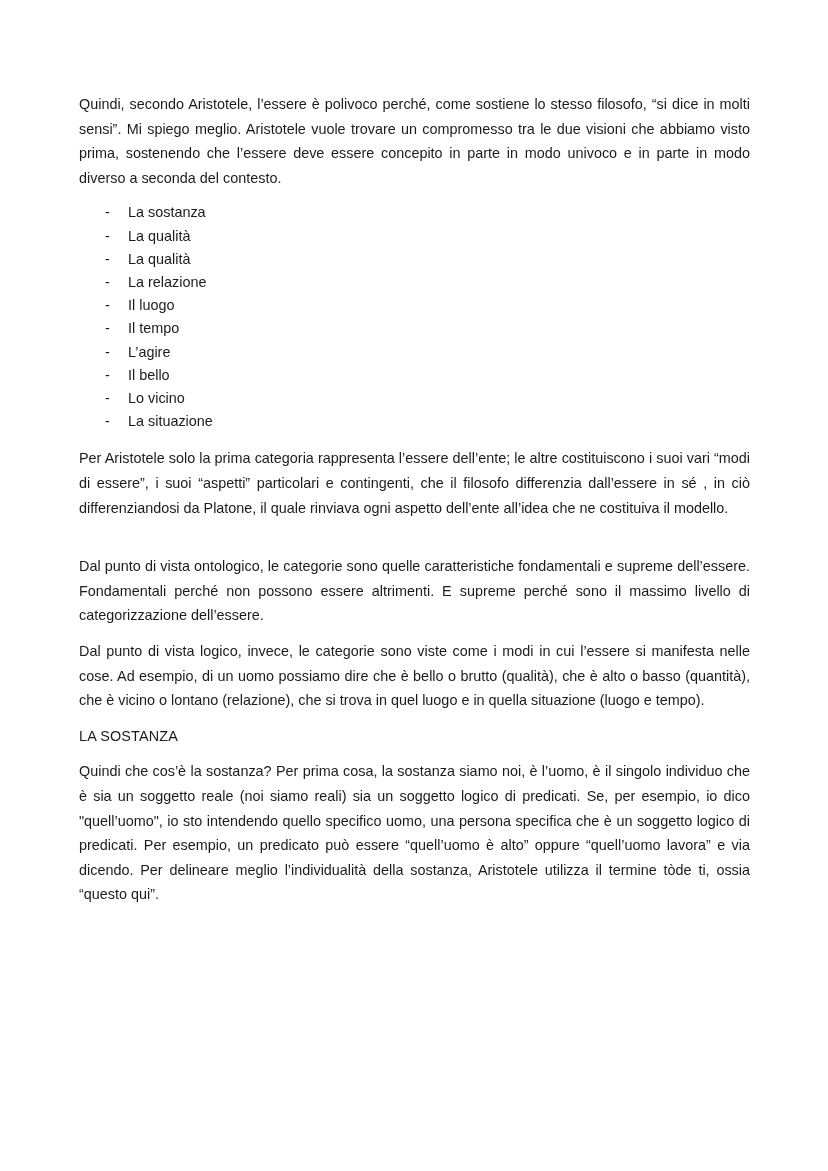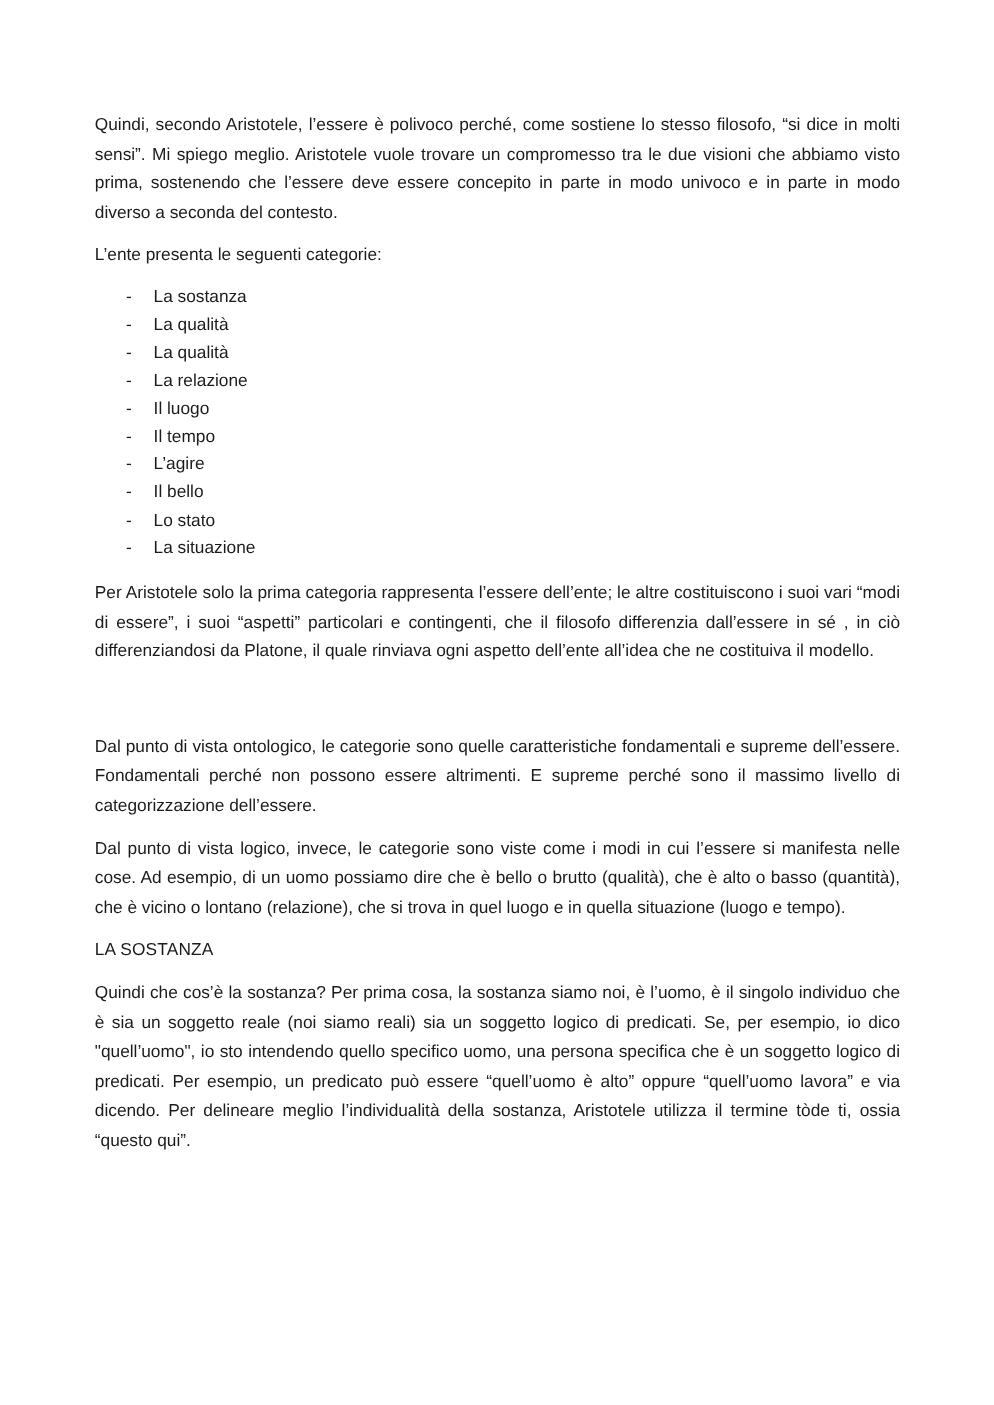--- a/index.html
+++ b/index.html
@@ -34,21 +34,21 @@
   }
 
   p.para {
     margin: 0 0 11px 0;
     text-align: justify;
     hyphens: none;
   }
 
   
   p.para.extra-gap-before {
-    margin-top: 55px;
+    margin-top: 34px;
   }
 
   .heading {
     margin: 0 0 11px 0;
     text-align: left;
     font-size: 14.4px;
     font-weight: normal;
     letter-spacing: 0.15px;
   }
 
@@ -79,21 +79,20 @@
   }
 </style>
 </head>
 <body>
 
 <div class="page">
   <div class="content">
 
     <p class="para">Quindi, secondo Aristotele, l’essere è polivoco perché, come sostiene lo stesso filosofo, “si dice in molti sensi”. Mi spiego meglio. Aristotele vuole trovare un compromesso tra le due visioni che abbiamo visto prima, sostenendo che l’essere deve essere concepito in parte in modo univoco e in parte in modo diverso a seconda del contesto.</p>
 
-    <p class="para">L’ente presenta le seguenti categorie:</p>
 
     <ul class="cat-list">
       <li>
         <span class="dash">-</span>
         <span class="item-text">La sostanza</span>
       </li>
       <li>
         <span class="dash">-</span>
         <span class="item-text">La qualità</span>
       </li>
@@ -116,21 +115,21 @@
       <li>
         <span class="dash">-</span>
         <span class="item-text">L’agire</span>
       </li>
       <li>
         <span class="dash">-</span>
         <span class="item-text">Il bello</span>
       </li>
       <li>
         <span class="dash">-</span>
-        <span class="item-text">Lo stato</span>
+        <span class="item-text">Lo vicino</span>
       </li>
       <li>
         <span class="dash">-</span>
         <span class="item-text">La situazione</span>
       </li>
     </ul>
 
     <p class="para">Per Aristotele solo la prima categoria rappresenta l’essere dell’ente; le altre costituiscono i suoi vari “modi di essere”, i suoi “aspetti” particolari e contingenti, che il filosofo differenzia dall’essere in sé , in ciò differenziandosi da Platone, il quale rinviava ogni aspetto dell’ente all’idea che ne costituiva il modello.</p>
 
 

